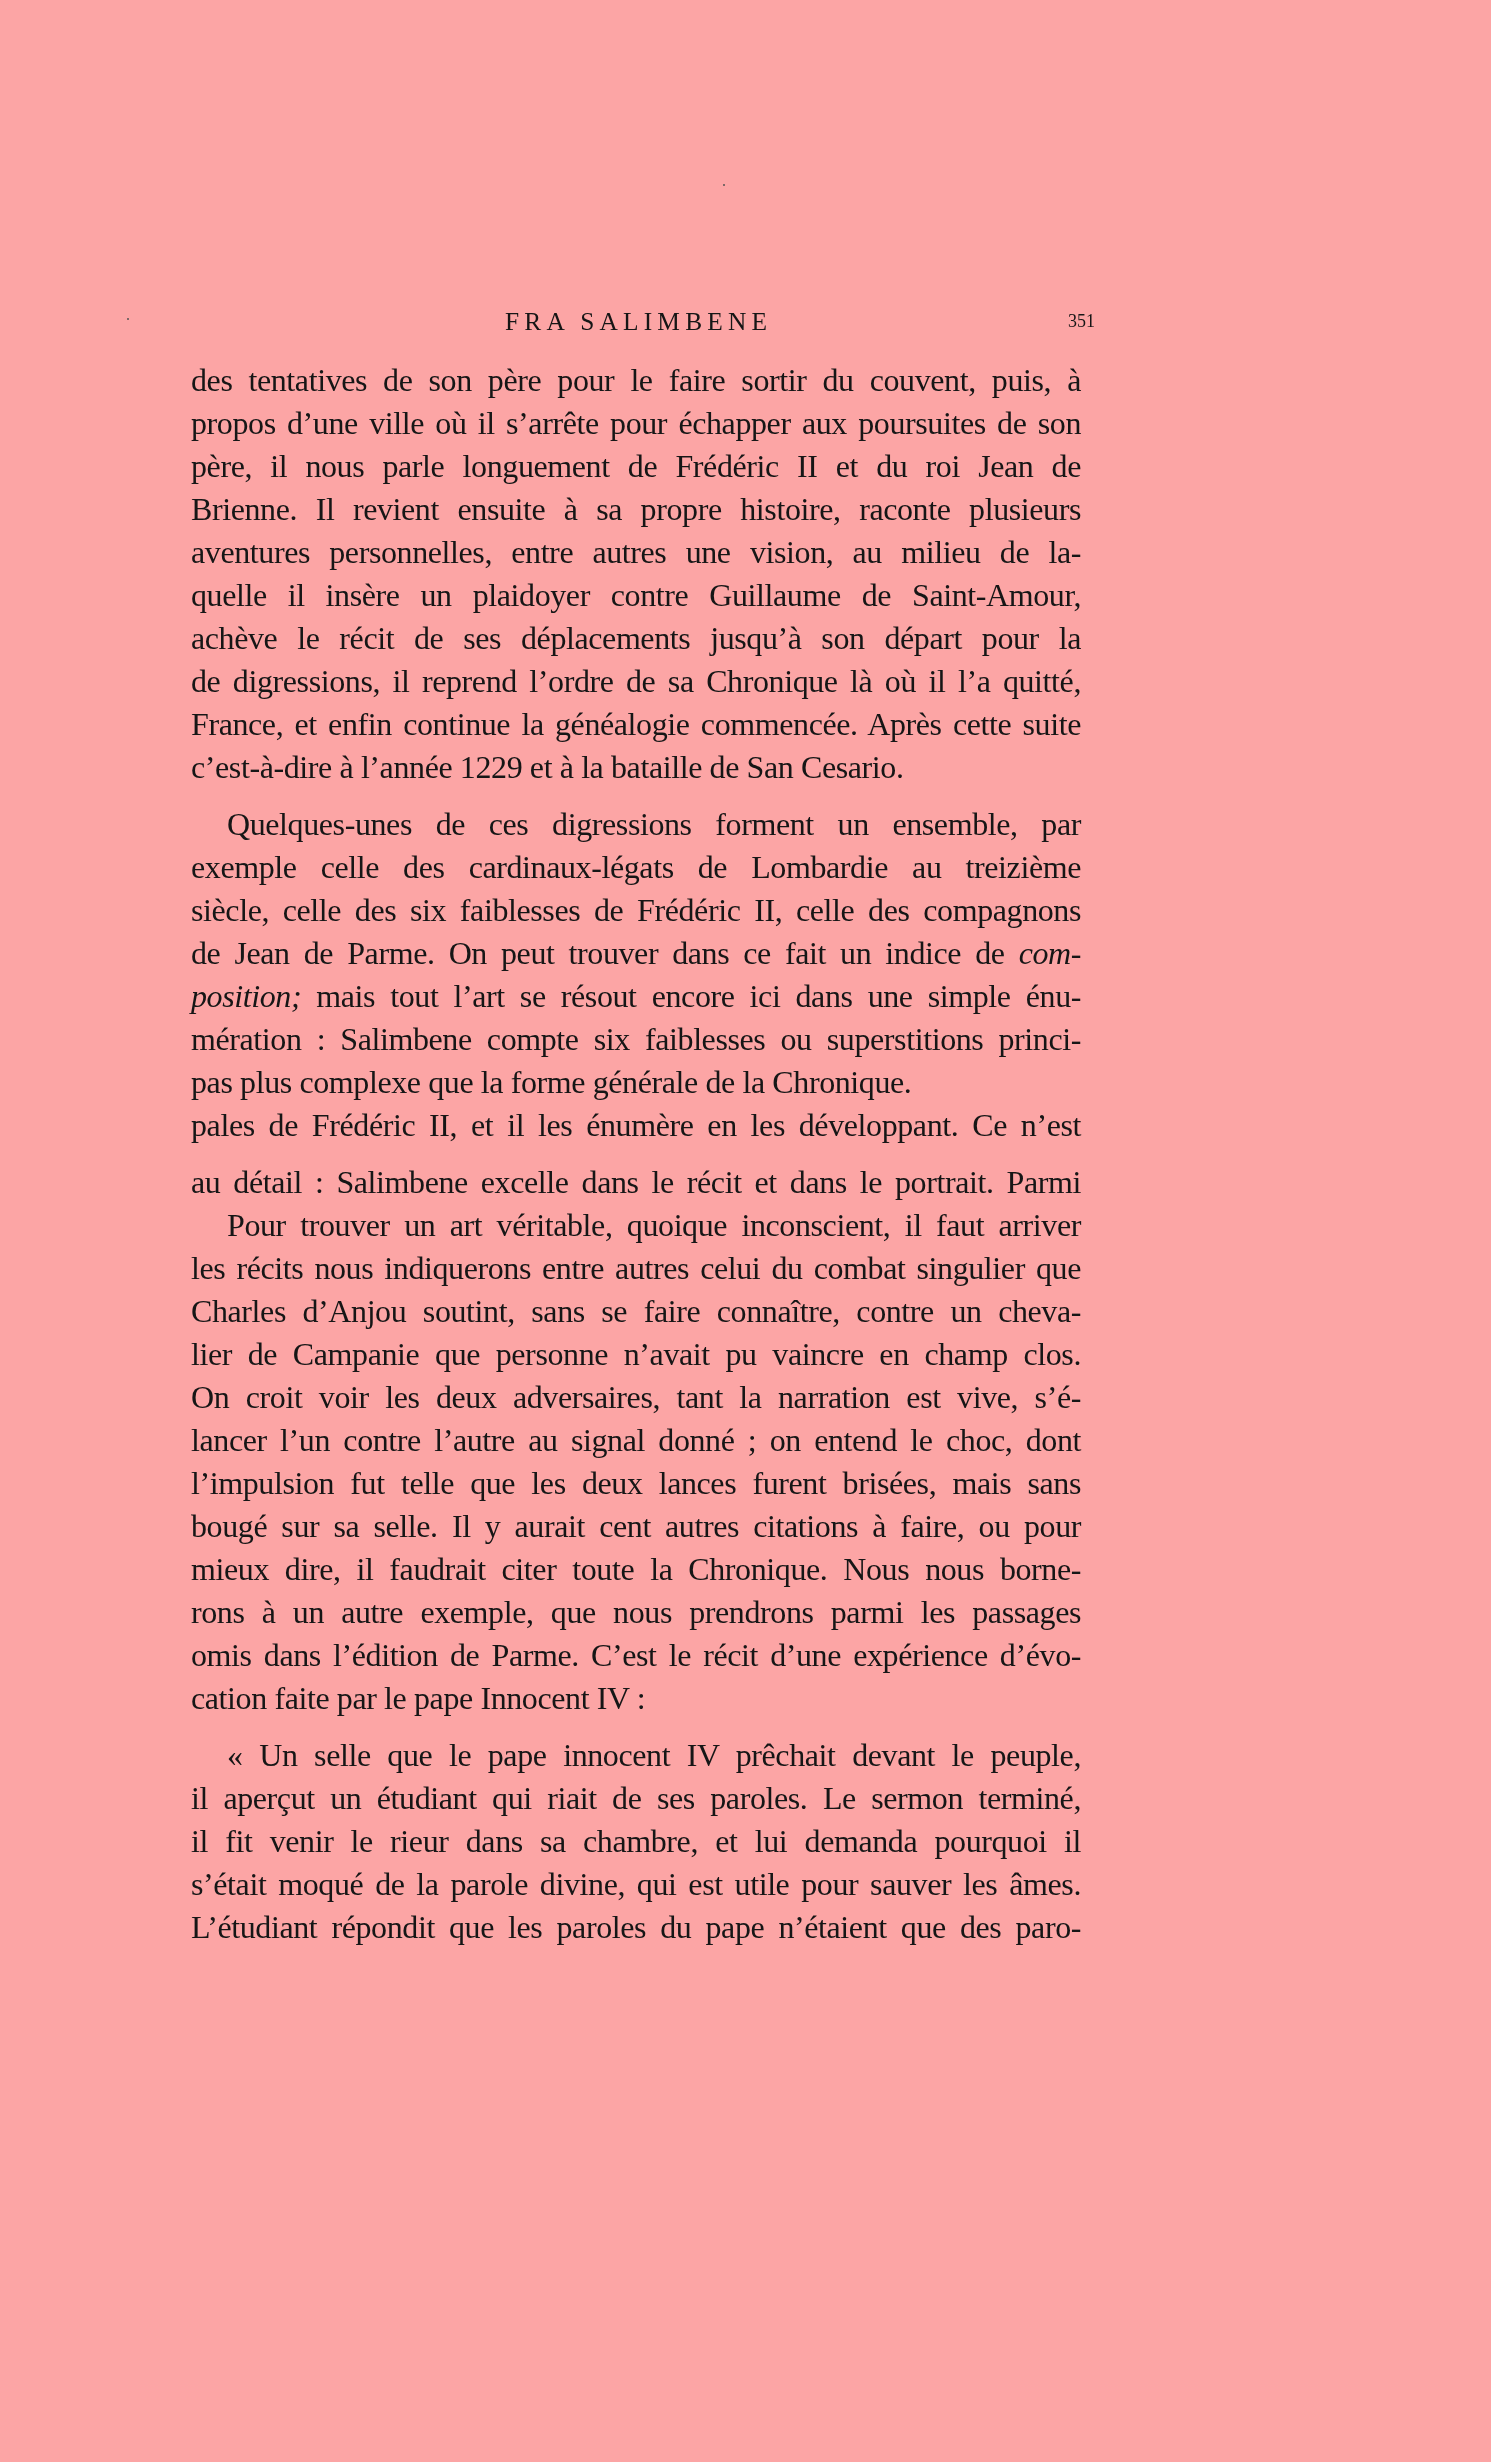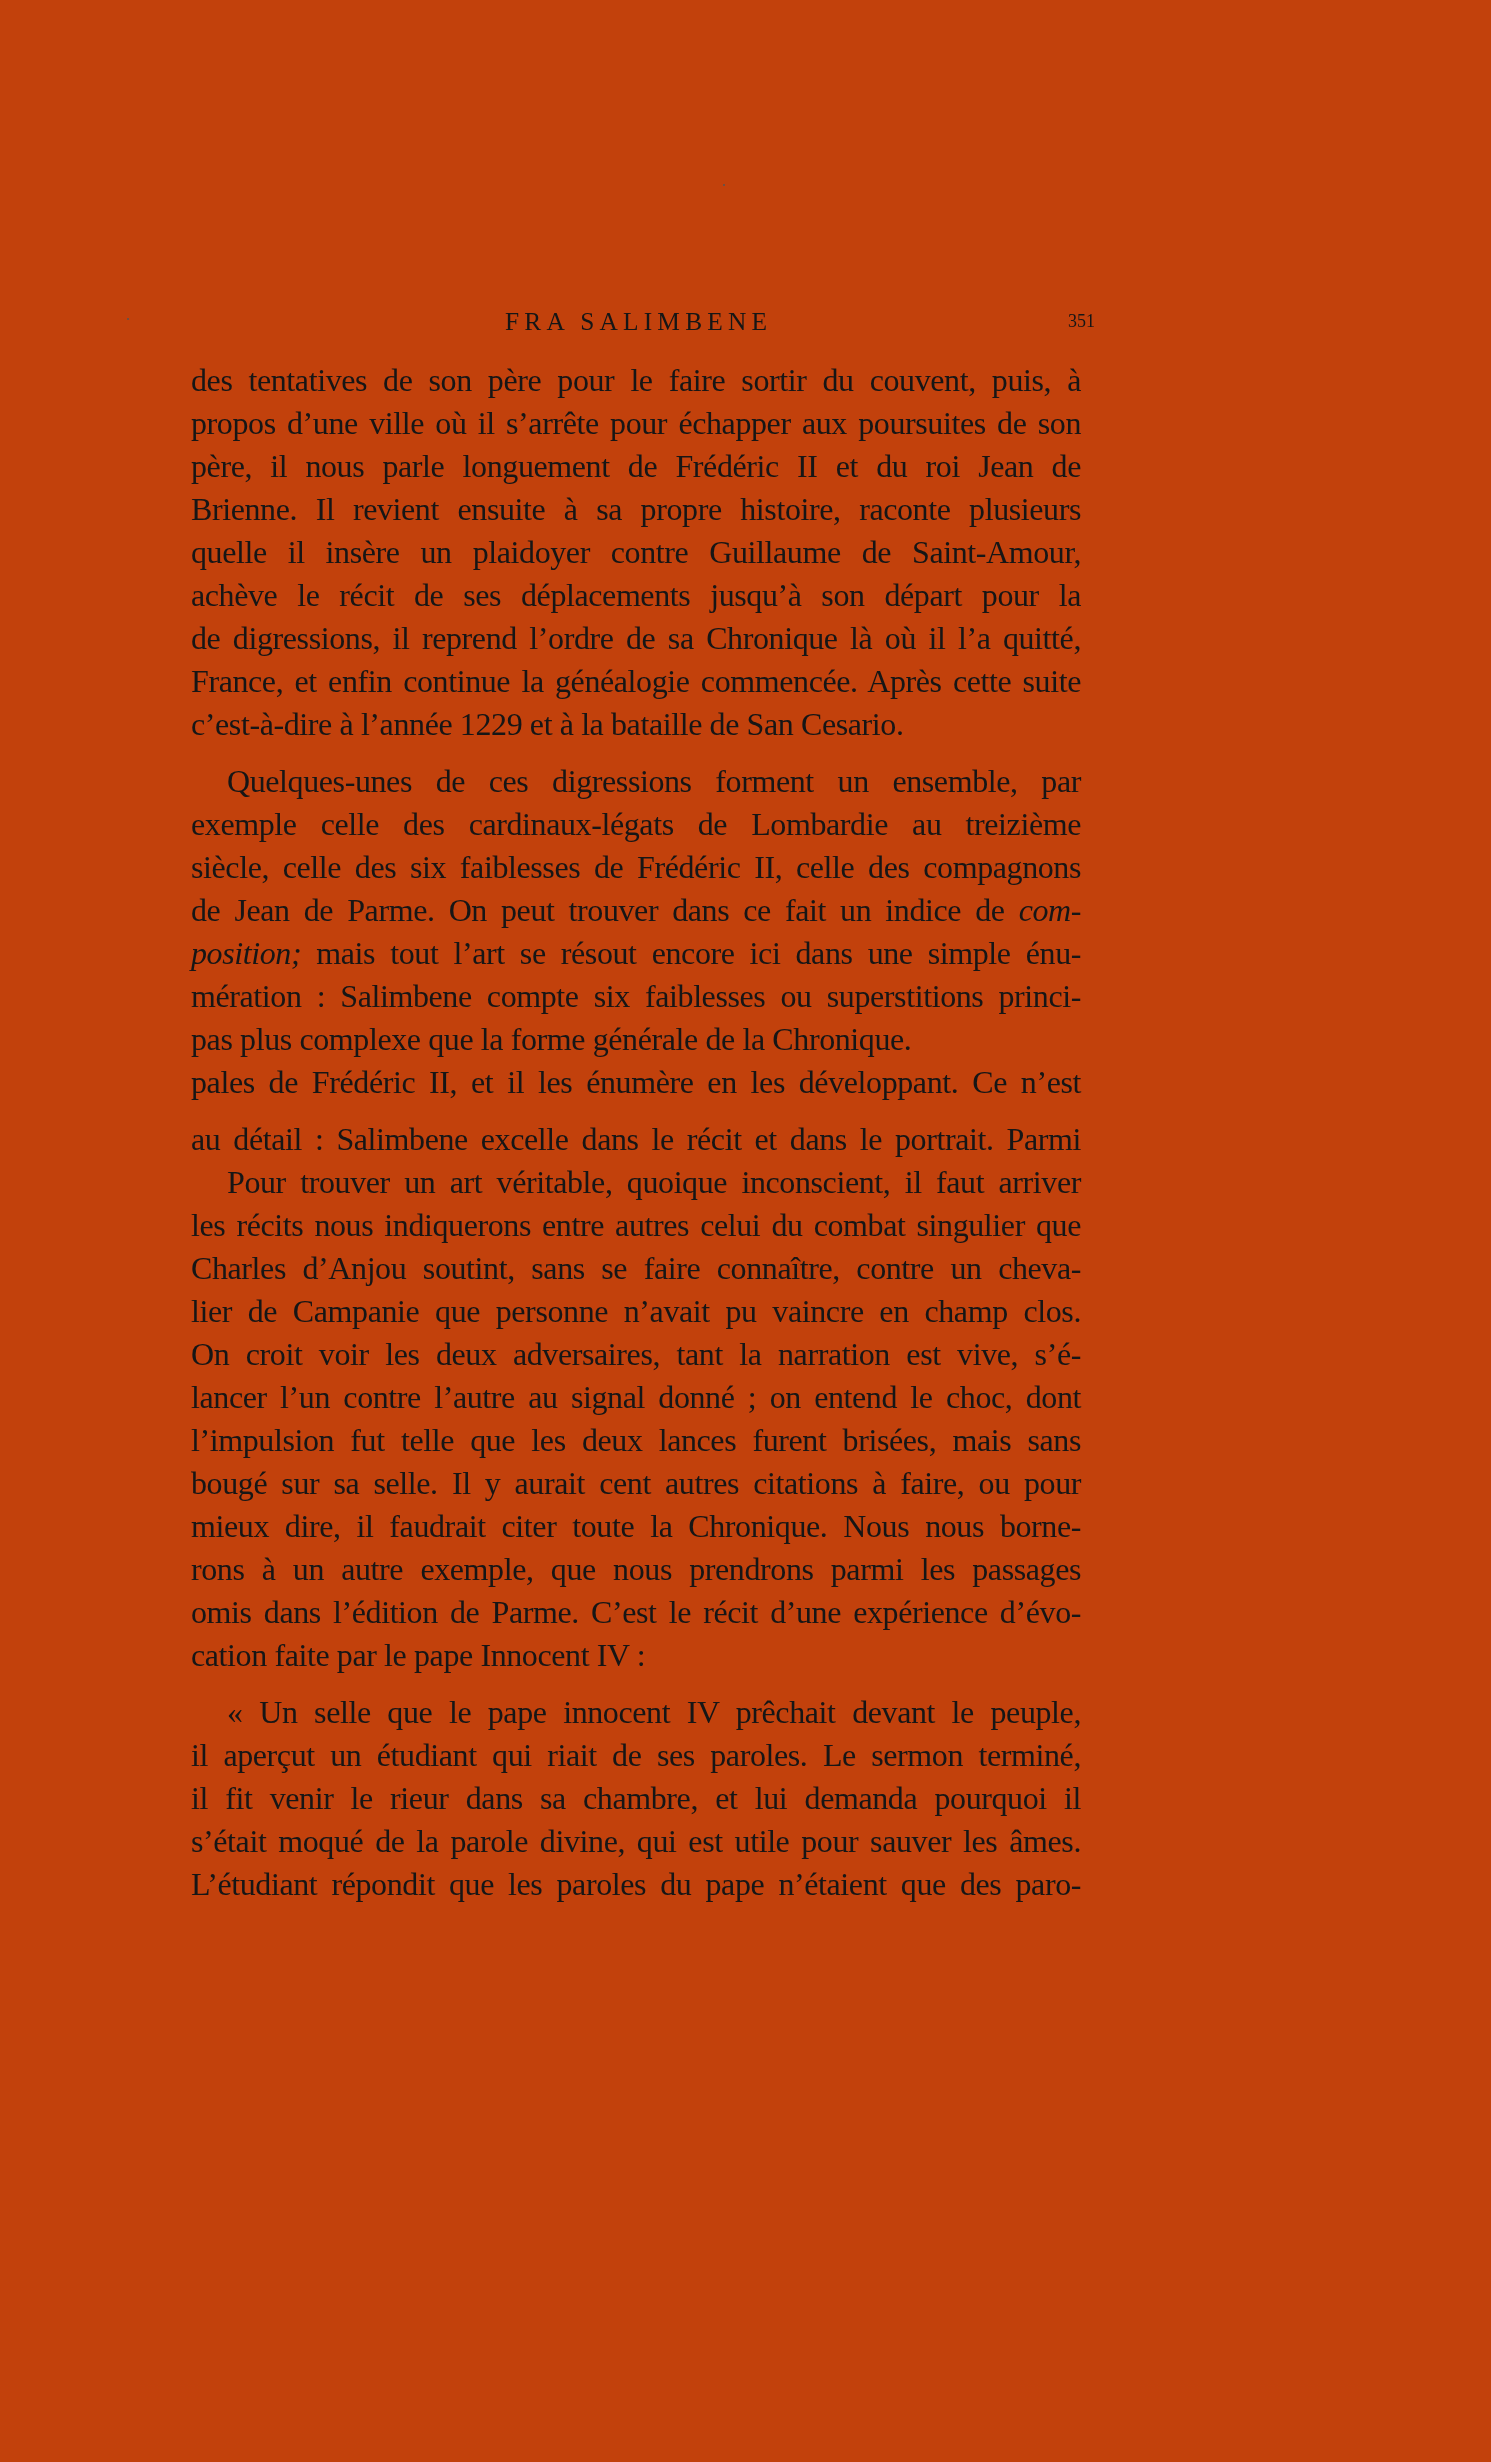--- a/index.html
+++ b/index.html
@@ -1,18 +1,18 @@
 <!DOCTYPE html>
 <html style="font-size:12px"><head>
 <meta charset="utf-8">
 <style>
   html, body { margin: 0; padding: 0; background: #ffffff; }
   body { width: 1492px; height: 2462px; position: relative; overflow: hidden;
          font-family: "Liberation Serif", "DejaVu Serif", serif; color: #161616; }
-  .page { position: absolute; left: 0; top: 0; width: 1492px; height: 2462px; background: #c2410c; }
+  .page { position: absolute; left: 0; top: 0; width: 1492px; height: 2462px; background: #fca5a5; }
   .running-head { position: absolute; left: 177px; width: 918px; top: 305px; height: 33px; }
   .running-title { position: absolute; left: 328px; top: 0; font-size: 25.4px; letter-spacing: 5.2px;
                    line-height: 33px; white-space: nowrap; }
   .page-number { position: absolute; right: 0; top: 0; font-size: 18px; line-height: 33px; }
   .body-text { position: absolute; left: 177px; top: 345px; width: 918px; }
   .para { margin: 14px; }
   .line { display: block; height: 43px; line-height: 43px; font-size: 32px; white-space: nowrap;
           text-align: justify; text-align-last: justify; letter-spacing: -0.4px; overflow: visible; }
   .line.last { text-align: left; text-align-last: left; }
   .line.indent { padding-left: 36px; }
@@ -27,20 +27,21 @@
     <span class="running-title">FRA SALIMBENE</span>
     <span class="page-number">351</span>
   </div>
 
   <div class="body-text" id="body-text">
       <div class="para">
         <span class="line">des tentatives de son père pour le faire sortir du couvent, puis, à</span>
         <span class="line">propos d’une ville où il s’arrête pour échapper aux poursuites de son</span>
         <span class="line">père, il nous parle longuement de Frédéric II et du roi Jean de</span>
         <span class="line">Brienne. Il revient ensuite à sa propre histoire, raconte plusieurs</span>
+        <span class="line">aventures personnelles, entre autres une vision, au milieu de la-</span>
         <span class="line">quelle il insère un plaidoyer contre Guillaume de Saint-Amour,</span>
         <span class="line">achève le récit de ses déplacements jusqu’à son départ pour la</span>
         <span class="line">de digressions, il reprend l’ordre de sa Chronique là où il l’a quitté,</span>
         <span class="line">France, et enfin continue la généalogie commencée. Après cette suite</span>
         <span class="line last">c’est-à-dire à l’année 1229 et à la bataille de San Cesario.</span>
       </div>
       <div class="para">
         <span class="line indent">Quelques-unes de ces digressions forment un ensemble, par</span>
         <span class="line">exemple celle des cardinaux-légats de Lombardie au treizième</span>
         <span class="line">siècle, celle des six faiblesses de Frédéric II, celle des compagnons</span>

